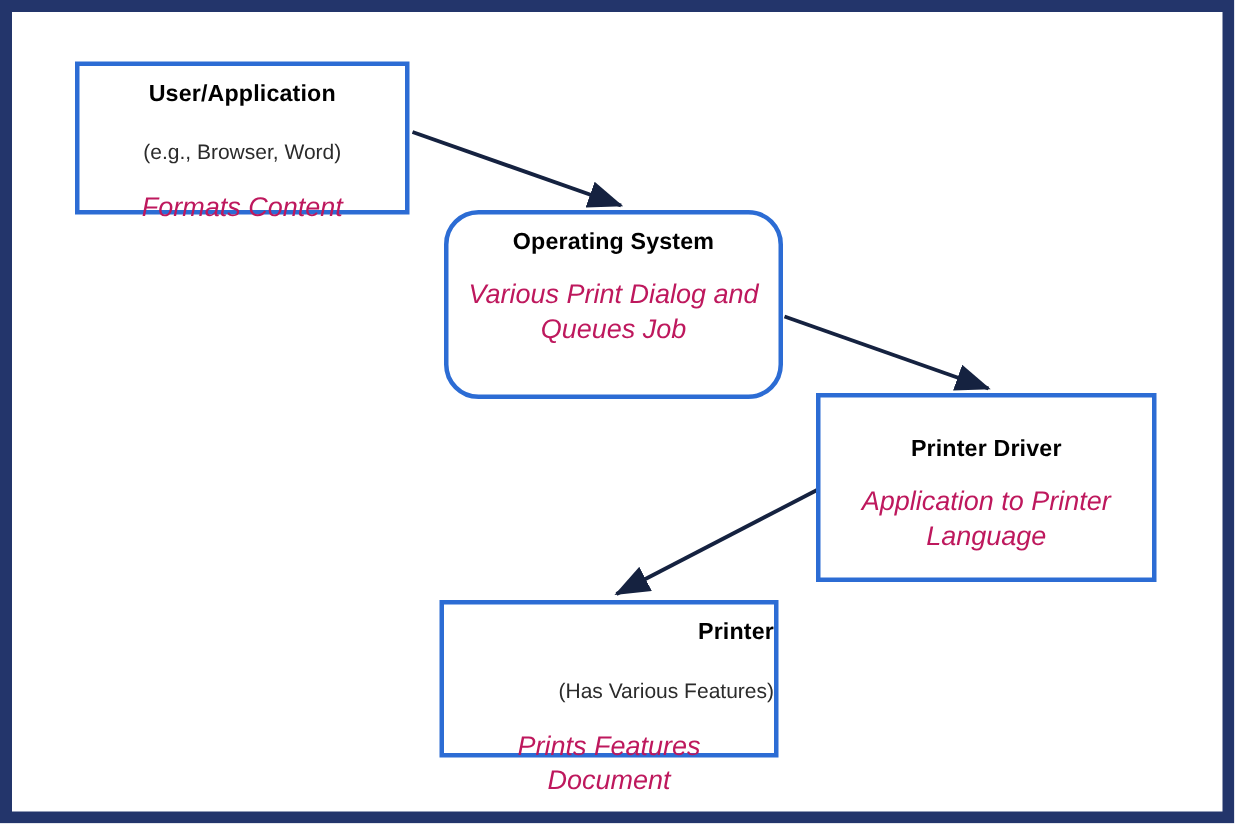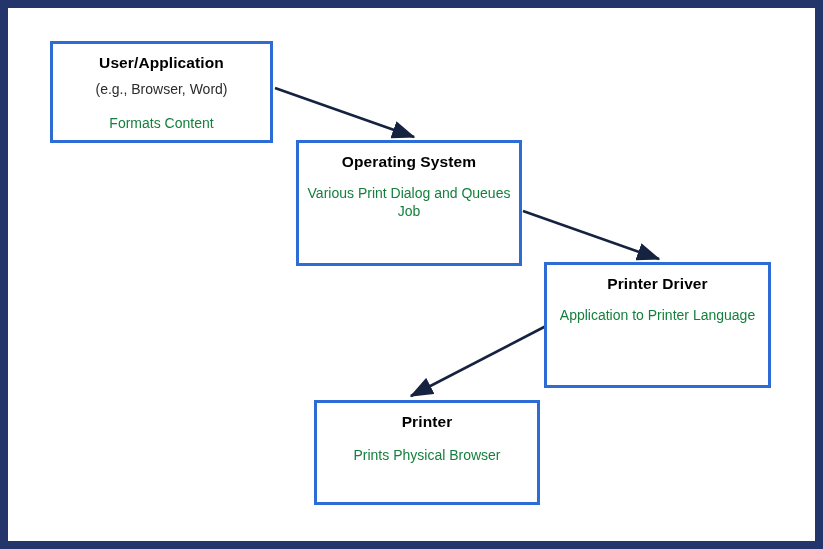--- a/index.html
+++ b/index.html
@@ -58,42 +58,43 @@
     font-weight: bold;
     color: #000000;
     line-height: 1.25;
     letter-spacing: 0.1px;
   }
   .node-subtitle {
     font-size: 14px;
     font-weight: normal;
     color: #2B2B2B;
     line-height: 1.3;
-    margin-top: 8px;
+    margin-top: 20px;
   }
   .node-action {
-    font-size: 14px;
-    color: #15803d;
+    font-size: 18px;
+    font-style: italic;
+    color: #be185d;
     line-height: 1.28;
     margin-top: 16px;
     padding: 0 6px;
   }
 
   
   #node-user-application {
     left: 50px;  top: 41px;  width: 223px; height: 102px;
   }
   #node-operating-system {
-    left: 296px; top: 140px; width: 226px; height: 126px;
+    left: 296px; top: 140px; width: 226px; height: 126px; border-radius: 23px;
   }
   #node-printer-driver {
-    left: 544px; top: 262px; width: 227px; height: 126px;
+    left: 544px; top: 262px; width: 227px; height: 126px; justify-content: center;
   }
   #node-printer {
-    left: 314px; top: 400px; width: 226px; height: 105px;
+    left: 293px; top: 400px; width: 226px; height: 105px; align-items: flex-end;
   }
   #node-printer-driver .node-action,
   #node-operating-system .node-action {
     margin-top: 14px;
   }
   #node-printer .node-action {
     margin-top: 16px;
   }
 </style>
 </head>
@@ -128,17 +129,18 @@
     <div class="node-action">Various Print Dialog and Queues Job</div>
   </div>
 
   <div class="node-box" id="node-printer-driver">
     <div class="node-title">Printer Driver</div>
     <div class="node-action">Application to Printer Language</div>
   </div>
 
   <div class="node-box" id="node-printer">
     <div class="node-title">Printer</div>
-    <div class="node-action">Prints Physical Browser</div>
+    <div class="node-subtitle">(Has Various Features)</div>
+    <div class="node-action">Prints Features Document</div>
   </div>
 
   <div id="outer-frame"></div>
 </div>
 
 </body></html>

